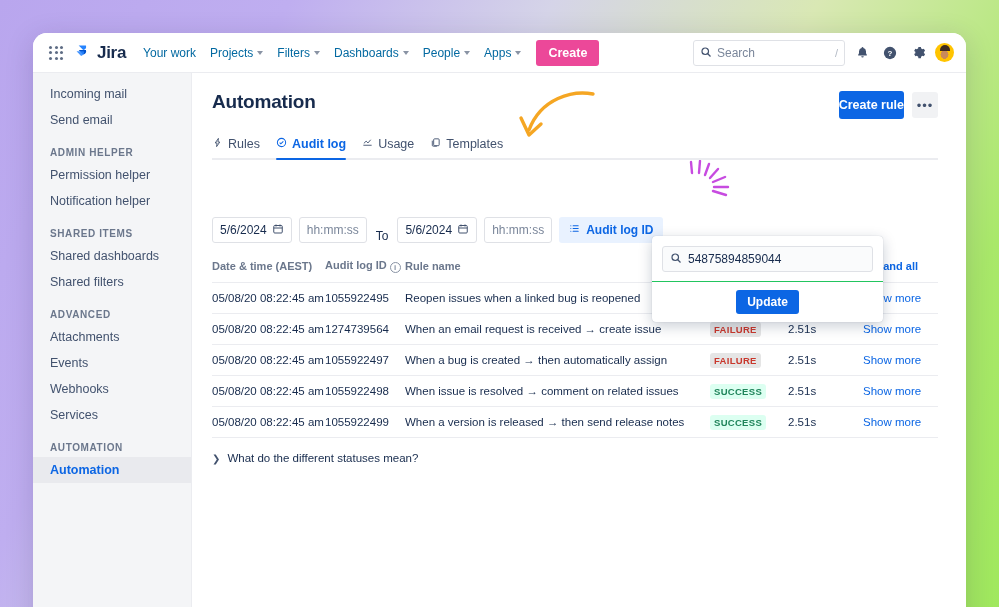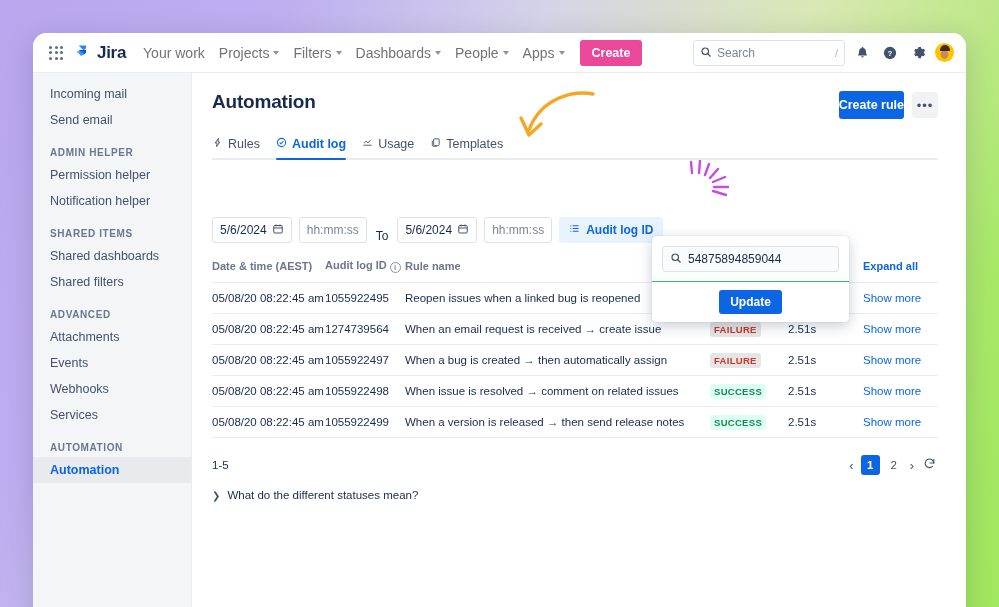--- a/index.html
+++ b/index.html
@@ -33,21 +33,21 @@
     background: #fff;
     position: relative;
     z-index: 5;
   }
   .appswitch { width: 26px; height: 26px; display:flex; align-items:center; justify-content:center; border-radius:3px; cursor:pointer;}
   .grid9 { display: grid; grid-template-columns: repeat(3, 3px); grid-template-rows: repeat(3, 3px); gap: 2.5px; }
   .grid9 i { background: #5e6c84; border-radius: 50%; width:3px; height:3px; display:block;}
   .brand { display:flex; align-items:center; gap:5px; margin-left:6px; margin-right:10px; cursor:pointer;}
   .brand-text { font-size: 17px; font-weight: 700; color: #172b4d; letter-spacing: -0.3px; }
   .navlink {
-    font-size: 14px; color: #737373; padding: 5px 7px; border-radius: 3px;
+    font-size: 12px; color: #0369a1; padding: 5px 7px; border-radius: 3px;
     display:flex; align-items:center; gap:4px; cursor:pointer; white-space:nowrap;
   }
   .caret { width:0;height:0;border-left:3.5px solid transparent;border-right:3.5px solid transparent;border-top:4px solid #8993a4; display:inline-block; }
   .create-btn {
     margin-left: 8px; background: #ec4899; color:#fff; font-size:12.5px; font-weight:600;
     border:none; border-radius:3px; padding: 6px 12px; cursor:pointer;
   }
   .nav-right { margin-left:auto; display:flex; align-items:center; gap:6px; }
   .searchbox {
     width: 152px; height: 26px; border:1px solid #dfe1e6; border-radius:3px;
@@ -136,21 +136,21 @@
   .count { font-size:11.5px; color:#172b4d; }
   .pager { margin-left:auto; display:flex; align-items:center; gap:5px; }
   .pg { width:18px;height:18px;display:flex;align-items:center;justify-content:center;font-size:11.5px;color:#42526e;cursor:pointer;border-radius:3px;}
   .pg.active { background:#0c66e4;color:#fff;font-weight:600;border-radius:3px;width:19px;height:20px;}
   .arrow { color:#42526e;font-size:13px;cursor:pointer;padding:0 2px;}
   .expander { display:flex;align-items:center;gap:7px;margin-top:14px;font-size:11.5px;color:#172b4d;cursor:pointer;}
   .chev-r { color:#42526e;font-size:10px; }
 
   
   #id-popup {
-    position:absolute; left:460px; top:163px; width:197px;
+    position:absolute; left:460px; top:163px; width:231px;
     background:#fff; border-radius:4px; box-shadow:0 4px 14px rgba(9,30,66,.22), 0 0 1px rgba(9,30,66,.28);
     z-index:40; overflow:hidden;
   }
   .popup-body { padding:10px 10px 9px 10px; }
   .popup-search {
     height:26px;border:1px solid #dfe1e6;border-radius:3px;background:#fafbfc;
     display:flex;align-items:center;gap:6px;padding:0 7px;cursor:text;
   }
   .popup-search .val { font-size:12px;color:#172b4d;}
   .popup-foot { border-top:1px solid #22c55e; padding:8px 10px; display:flex; justify-content:center; }
@@ -406,35 +406,20 @@
             <td>05/08/20 08:22:45 am</td>
             <td>1055922499</td>
             <td>When a version is released → then send release notes</td>
             <td><span class="badge success">SUCCESS</span></td>
             <td>2.51s</td>
             <td><span class="link">Show more</span></td>
           </tr>
         </tbody>
       </table>
 
-      <div class="foot">
-        <div class="count">1-5</div>
-        <div class="pager">
-          <span class="arrow">‹</span>
-          <span class="pg active">1</span>
-          <span class="pg">2</span>
-          <span class="arrow">›</span>
-          <span class="arrow">
-            <svg width="13" height="13" viewBox="0 0 24 24" fill="none" stroke="#42526e" stroke-width="2" stroke-linecap="round">
-              <path d="M20 11a8 8 0 1 0-2.3 6.3"></path>
-                <path d="M20 4v7h-7"></path>
-            </svg>
-          </span>
-        </div>
-      </div>
 
       <div class="expander">
         <span class="chev-r">❯</span>
         <span>What do the different statuses mean?</span>
       </div>
 
       <div id="id-popup">
         <div class="popup-body">
           <div class="popup-search">
             <span>

